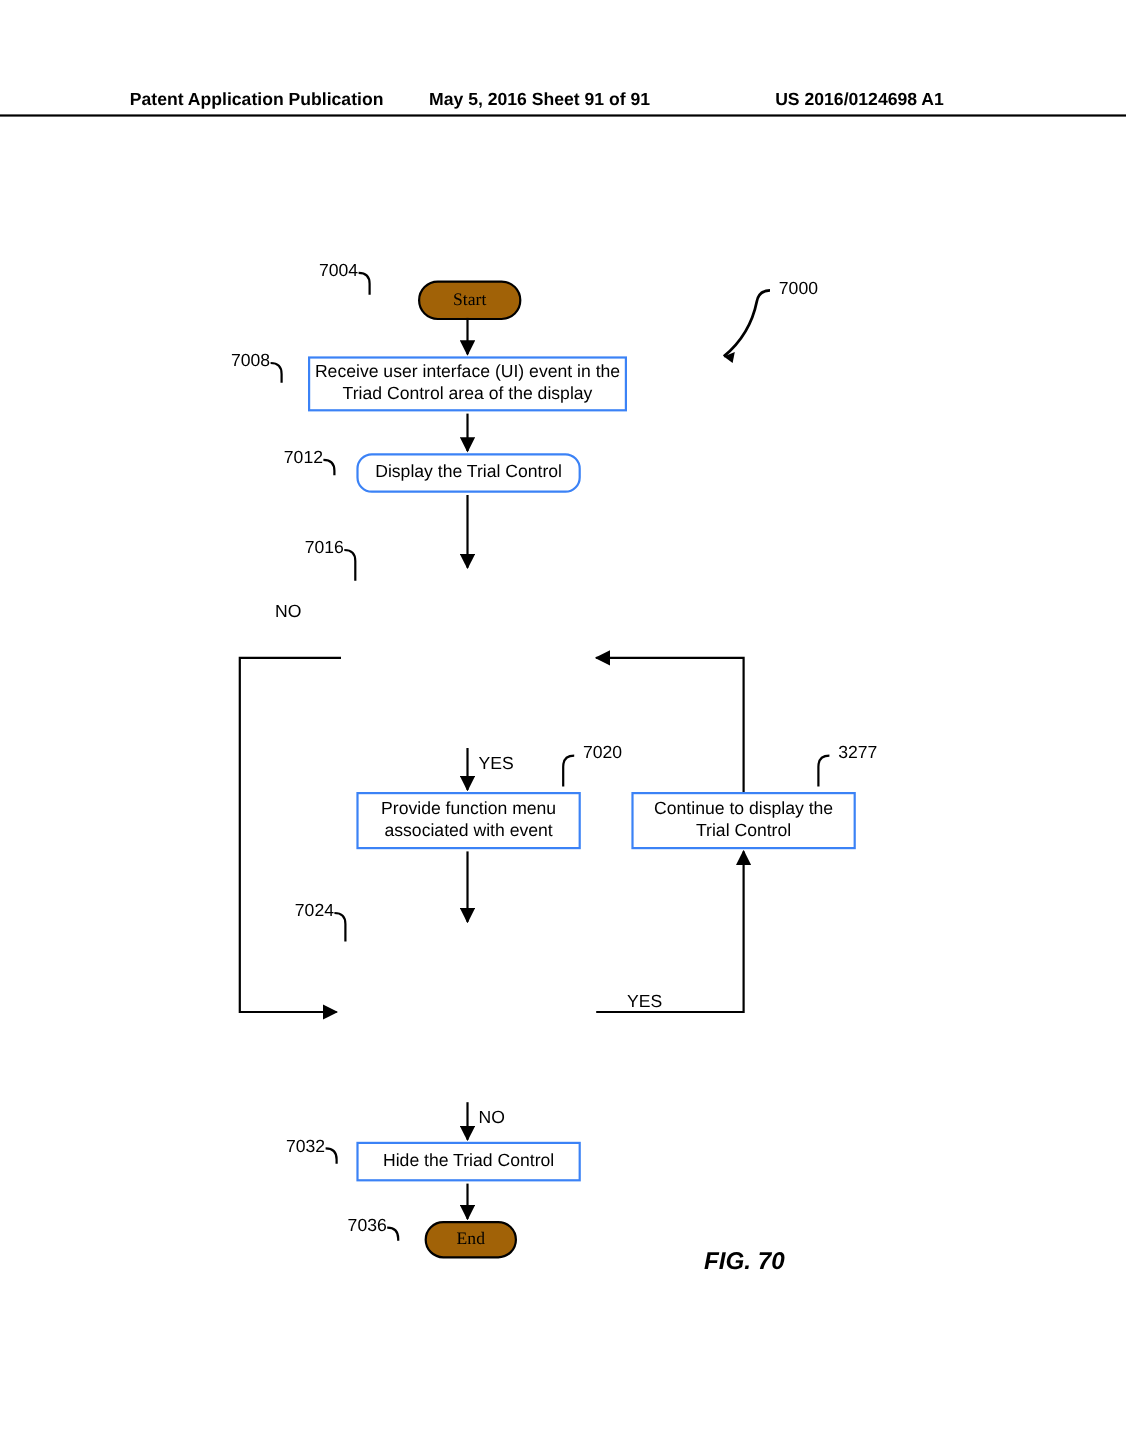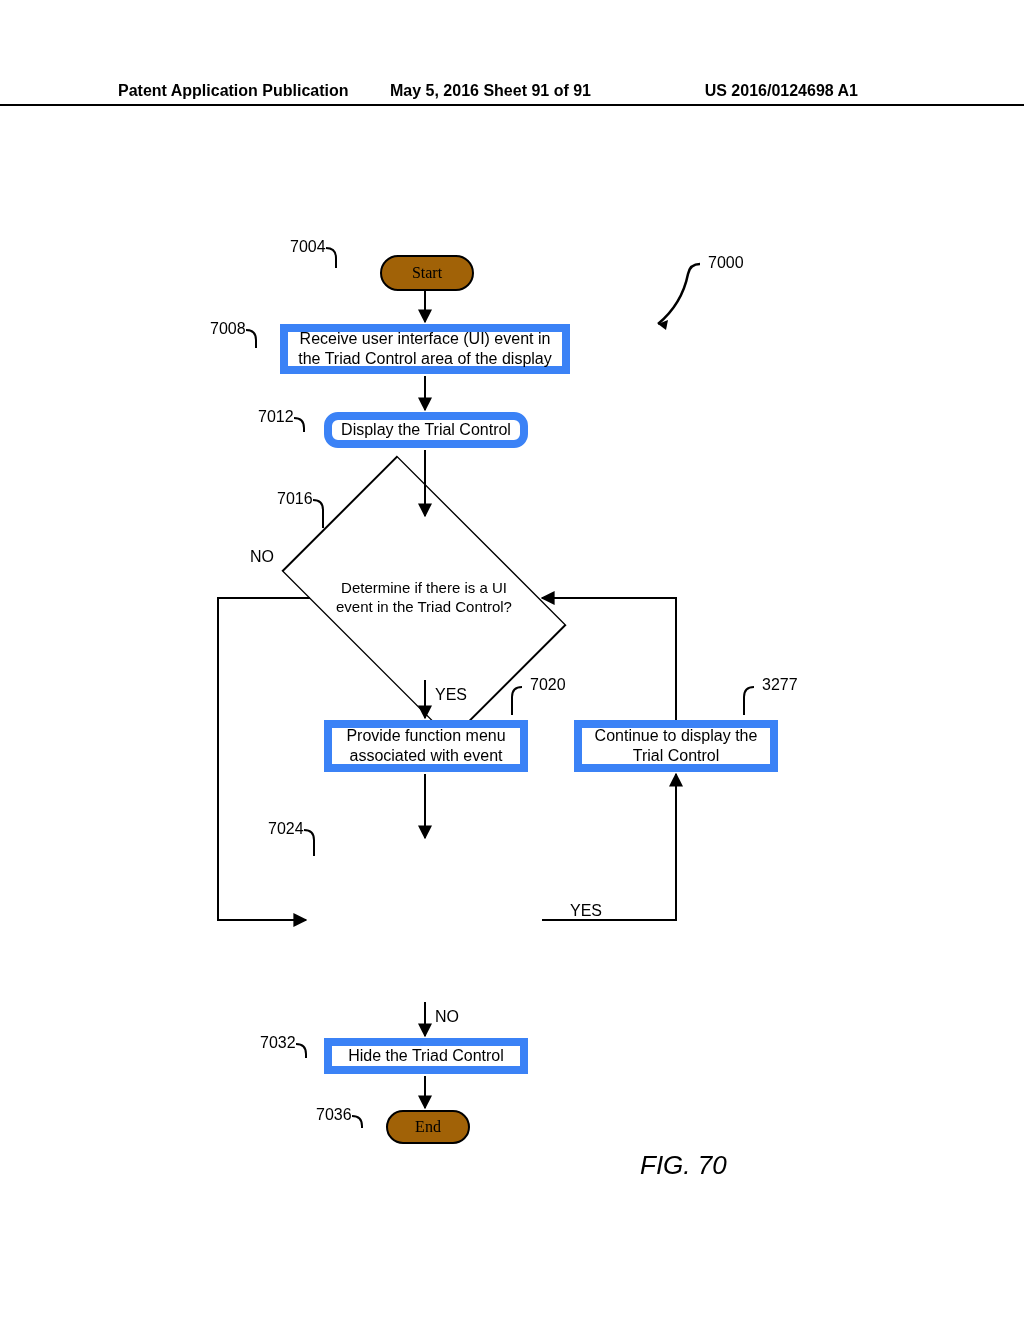--- a/index.html
+++ b/index.html
@@ -22,45 +22,44 @@
     font-size: 16px;
     font-weight: bold;
   }
   .hdr.left  { left: 118px; }
   .hdr.mid   { left: 390px; }
   .hdr.right { right: 118px; }
   .hr { position:absolute; top:104px; left:0; width:1024px; height:2px; background:#000;}
 
   .figlabel {
     position:absolute;
-    font-weight: normal;
+    font-weight: bold;
     font-style: italic;
-    font-size: 26px;
-    margin-top: 16px;
+    font-size: 22px;
   }
 
   .reflabel {
     position: absolute;
     font-size: 16px;
     white-space: nowrap;
   }
 
   
   .term { 
     position:absolute;
     border: 2px solid #000;
     border-radius: 20px;
     background:#a16207;
     display:flex; align-items:center; justify-content:center;
     font-size:16px;
     font-family:Liberation Serif, serif;
   }
   .proc {
     position:absolute;
-    border: 8px solid #3b82f6;
+    border: 2px solid #3b82f6;
     background:#fff;
     display:flex; align-items:center; justify-content:center;
     text-align:center;
     font-size:16px;
     line-height:1.25;
     padding: 4px 4px;
     box-sizing: border-box;
   }
   .diamond-wrap {
     position:absolute;
@@ -102,24 +101,20 @@
   <div class="hdr mid">May 5, 2016  Sheet 91 of 91</div>
   <div class="hdr right">US 2016/0124698 A1</div>
   <div class="hr"></div>
 
   <div class="term" style="left:380px; top:255px; width:90px; height:32px;">Start</div>
 
   <div class="proc" style="left:280px; top:324px; width:290px; height:50px;">Receive user interface (UI) event in the Triad Control area of the display</div>
 
   <div class="proc" style="left:324px; top:412px; width:204px; height:36px;border-radius:14px;">Display the Trial Control</div>
 
-  <div class="diamond-wrap" style="left:304px; top:478px; width:240px; height:240px;">
-    <div class="diamond"></div>
-    <div class="diamond-text">Determine if there is a UI event in the Triad Control?</div>
-  </div>
 
   <div class="proc" style="left:324px; top:720px; width:204px; height:52px;">Provide function menu associated with event</div>
 
   <div class="proc" style="left:574px; top:720px; width:204px; height:52px;">Continue to display the Trial Control</div>
 
 
   <div class="proc" style="left:324px; top:1038px; width:204px; height:36px;">Hide the Triad Control</div>
 
   <div class="term" style="left:386px; top:1110px; width:80px; height:30px;">End</div>
 

